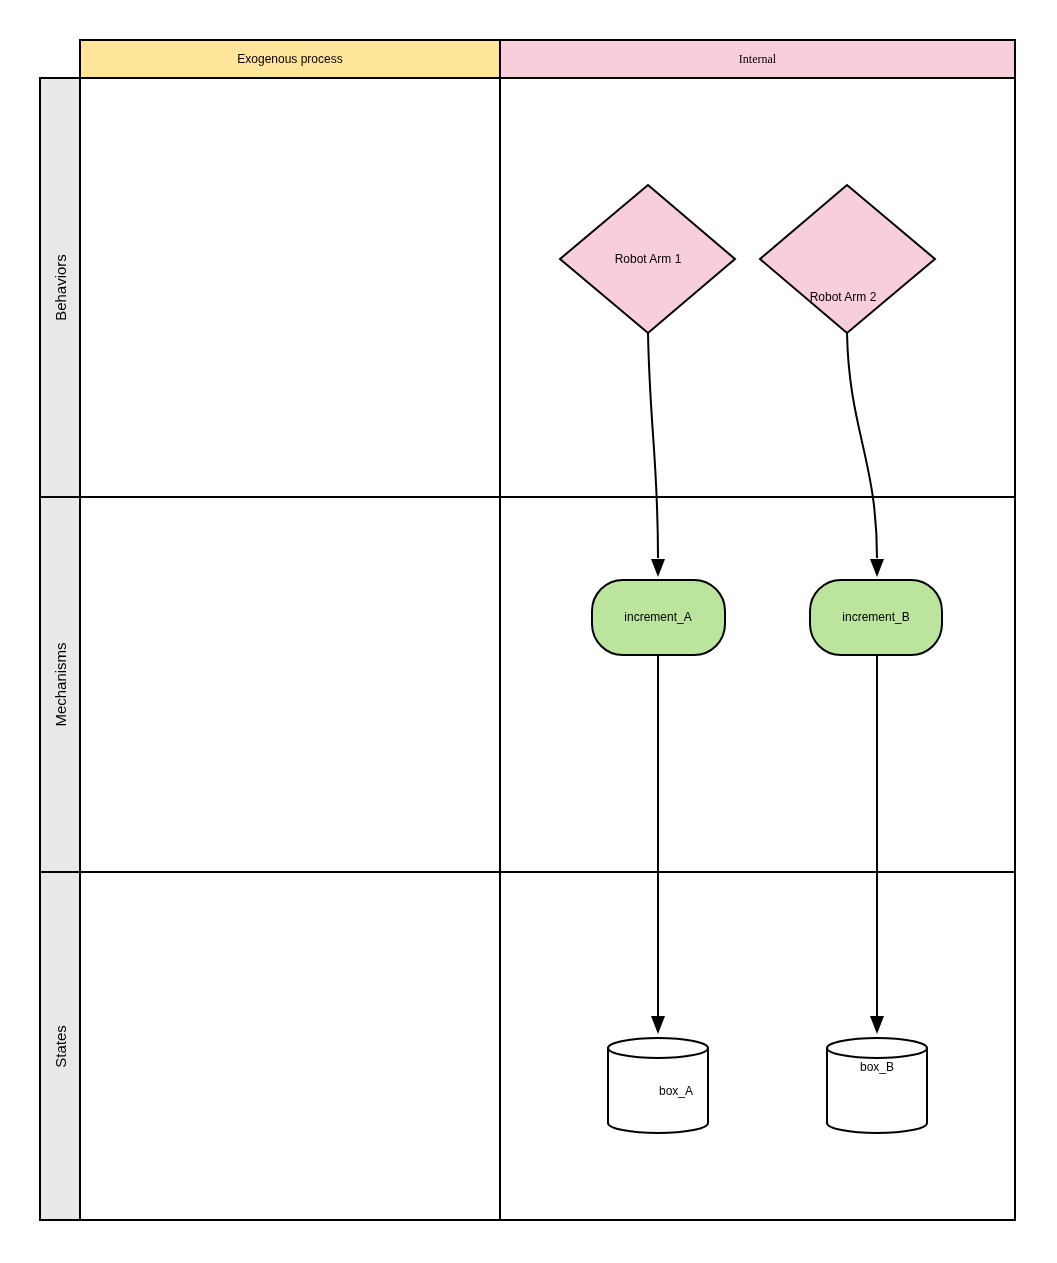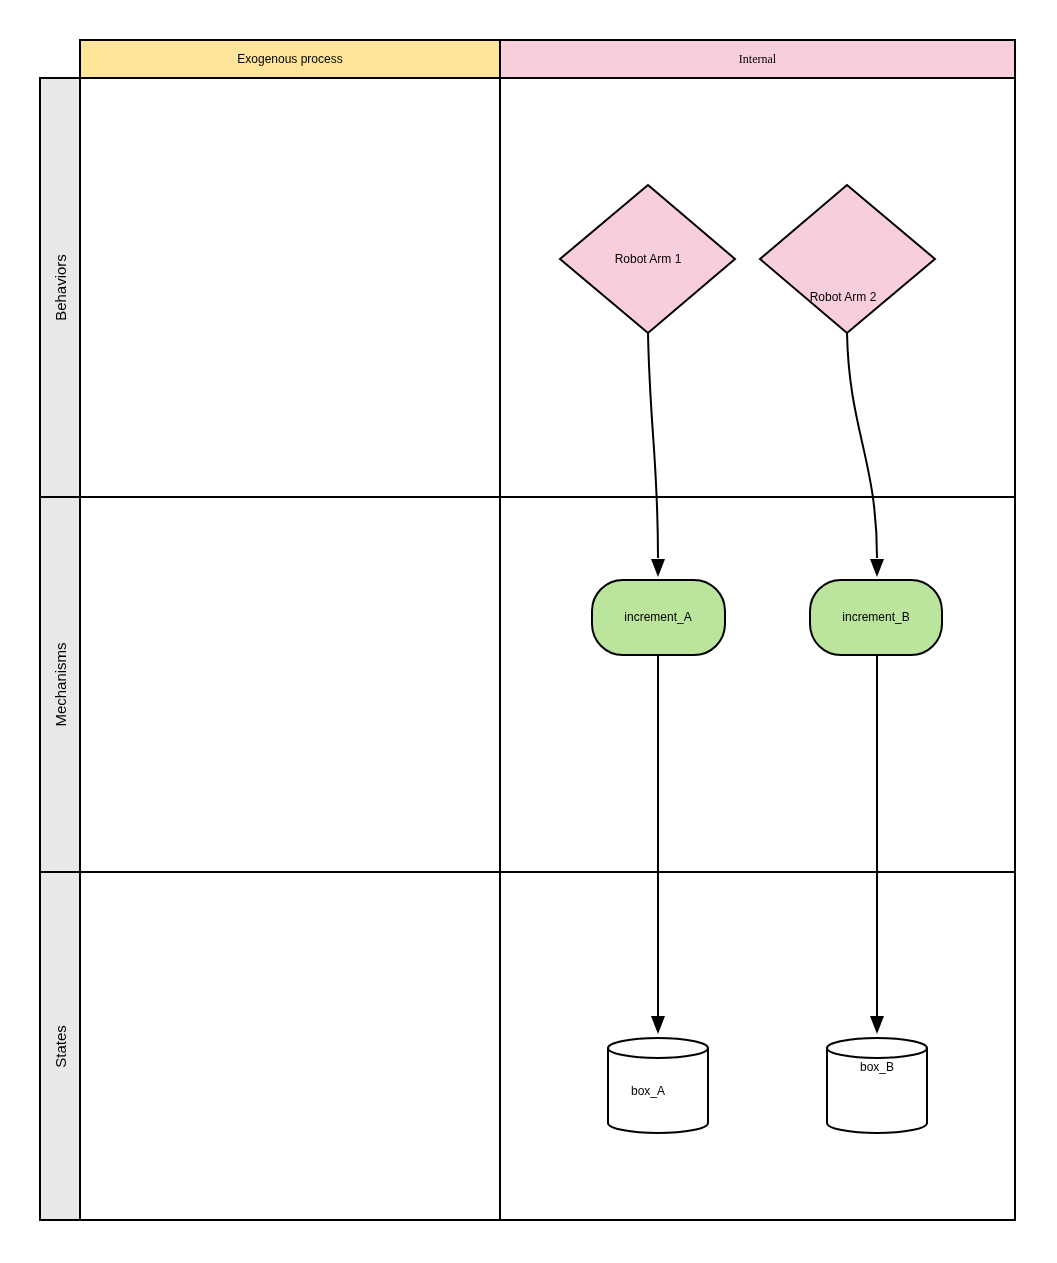--- a/index.html
+++ b/index.html
@@ -21,21 +21,21 @@
   
   .t-header-exo  { left: 80px;  top: 40px;   width: 420px; height: 38px; }
   .t-header-int  { left: 500px; top: 40px;   width: 515px; height: 38px; font-family: Liberation Serif, serif; }
   .t-row-behaviors  { left: 40px; top: 78px;  width: 40px; height: 419px; }
   .t-row-mechanisms { left: 40px; top: 497px; width: 40px; height: 375px; }
   .t-row-states     { left: 40px; top: 872px; width: 40px; height: 348px; }
   .t-robot1 { left: 548px; top: 244px;  width: 200px; height: 30px; }
   .t-robot2 { left: 743px; top: 244px;  width: 200px; height: 30px; margin-top: 38px; }
   .t-inc-a  { left: 558px; top: 602px;  width: 200px; height: 30px; text-align: center; }
   .t-inc-b  { left: 776px; top: 602px;  width: 200px; height: 30px; }
-  .t-box-a  { left: 548px; top: 1077px; width: 200px; height: 28px; }
+  .t-box-a  { left: 576px; top: 1077px; width: 200px; height: 28px; }
   .t-box-b  { left: 777px; top: 1053px; width: 200px; height: 28px; }
 </style>
 </head>
 <body>
 
 <svg id="canvas-svg" width="1057" height="1263" viewBox="0 0 1057 1263">
 
   <g stroke="#000000" stroke-width="2">
     <rect x="80" y="40" width="420" height="38" fill="#FFE599"></rect>
     <rect x="500" y="40" width="515" height="38" fill="#F8CEDA"></rect>

